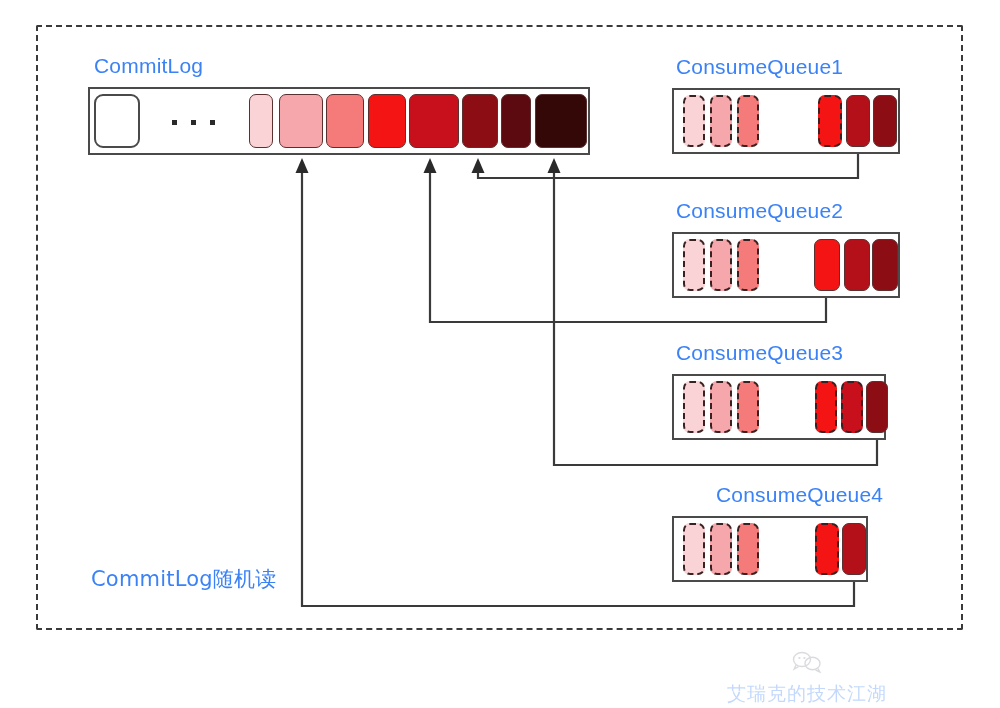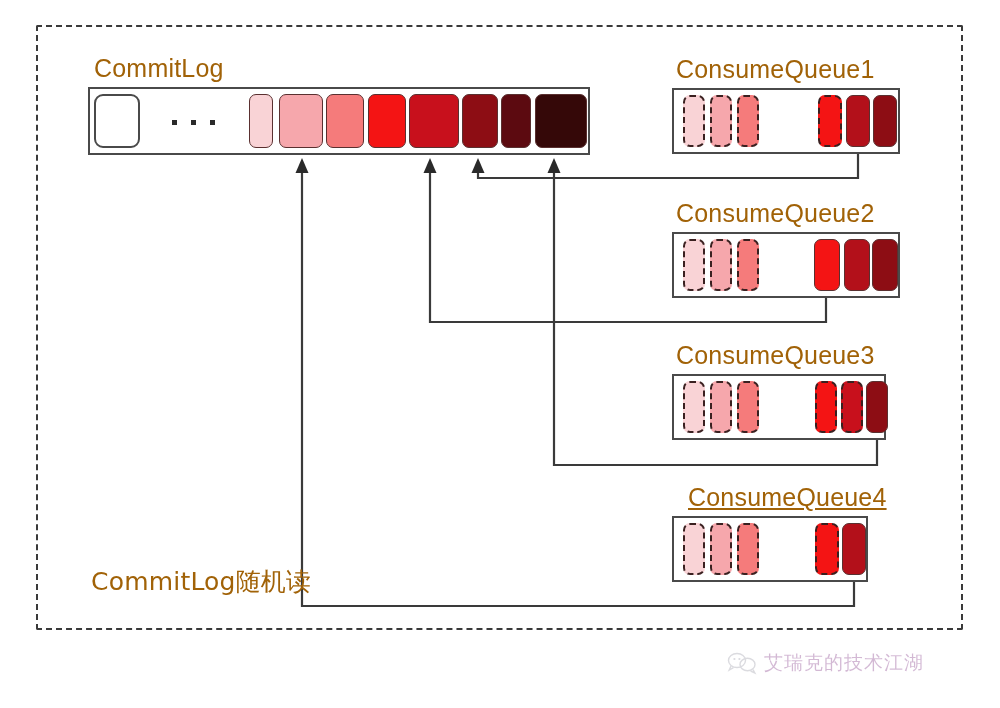--- a/index.html
+++ b/index.html
@@ -11,42 +11,42 @@
   }
   #stage{position:absolute;left:0;top:0;width:1000px;height:708px;}
   #svg{position:absolute;left:0;top:0;width:1000px;height:708px;}
 
   .outer-frame{
     position:absolute;left:36px;top:25px;width:927px;height:605px;
     border:2px dashed #3a3a3a;box-sizing:border-box;border-radius:2px;
   }
 
   .caption{
-    position:absolute;color:#a16207;white-space:nowrap;
-    font-size:25px;letter-spacing:.2px;
+    position:absolute;color:#3b82f6;white-space:nowrap;
+    font-size:21px;letter-spacing:.2px;
   }
   .caption-cn{font-family:"DejaVu Sans","Liberation Sans",sans-serif;}
 
   .lane{
     position:absolute;box-sizing:border-box;
     border:2px solid #4a4a4a;background:#ffffff;
   }
   .cell{
     position:absolute;box-sizing:border-box;border-radius:7px;
   }
   .cell.solid{border:1.5px solid #5a3030;}
   .cell.dashed{border:2px dashed #3a2020;}
   .cell.blank{background:#ffffff;border:2px solid #4a4a4a;border-radius:9px;}
 
   .dots{position:absolute;display:flex;gap:14px;align-items:center;}
   .dots i{display:block;width:5px;height:5px;background:#2a2a2a;}
 
   .wm{
     position:absolute;display:flex;align-items:center;gap:7px;
-    opacity:.30;color:#701a75;white-space:nowrap;
+    opacity:.30;color:#3b82f6;white-space:nowrap;flex-direction:column;
   }
   .wm-txt{
     font-family:"DejaVu Sans","Liberation Sans",sans-serif;
     font-size:19px;letter-spacing:1px;
   }
 </style>
 </head>
 <body>
 
 <div id="stage">
@@ -118,21 +118,21 @@
       <div class="cell solid" style="left: 844px; top: 239px; width: 26px; height: 52px; background: rgb(179, 16, 26);"></div>
       <div class="cell solid" style="left: 872px; top: 239px; width: 26px; height: 52px; background: rgb(141, 13, 20);"></div>
       <div class="caption" style="left: 676px; top: 341px;">ConsumeQueue3</div>
       <div class="lane" style="left: 672px; top: 374px; width: 214px; height: 66px;"></div>
       <div class="cell dashed" style="left: 683px; top: 381px; width: 22px; height: 52px; background: rgb(249, 211, 214);"></div>
       <div class="cell dashed" style="left: 710px; top: 381px; width: 22px; height: 52px; background: rgb(246, 167, 172);"></div>
       <div class="cell dashed" style="left: 737px; top: 381px; width: 22px; height: 52px; background: rgb(245, 123, 123);"></div>
       <div class="cell dashed" style="left: 815px; top: 381px; width: 22px; height: 52px; background: rgb(244, 20, 20);"></div>
       <div class="cell dashed" style="left: 841px; top: 381px; width: 22px; height: 52px; background: rgb(200, 16, 28);"></div>
       <div class="cell solid" style="left: 866px; top: 381px; width: 22px; height: 52px; background: rgb(141, 13, 20);"></div>
-      <div class="caption" style="left: 688px; top: 483px; text-decoration: underline;">ConsumeQueue4</div>
+      <div class="caption" style="left: 716px; top: 483px;">ConsumeQueue4</div>
       <div class="lane" style="left: 672px; top: 516px; width: 196px; height: 66px;"></div>
       <div class="cell dashed" style="left: 683px; top: 523px; width: 22px; height: 52px; background: rgb(249, 211, 214);"></div>
       <div class="cell dashed" style="left: 710px; top: 523px; width: 22px; height: 52px; background: rgb(246, 167, 172);"></div>
       <div class="cell dashed" style="left: 737px; top: 523px; width: 22px; height: 52px; background: rgb(245, 123, 123);"></div>
       <div class="cell dashed" style="left: 815px; top: 523px; width: 24px; height: 52px; background: rgb(244, 20, 20);"></div>
       <div class="cell solid" style="left: 842px; top: 523px; width: 24px; height: 52px; background: rgb(179, 16, 26);"></div>
     </div>
 
   <div class="caption caption-cn" style="left:91px;top:565px;">CommitLog随机读</div>
 

